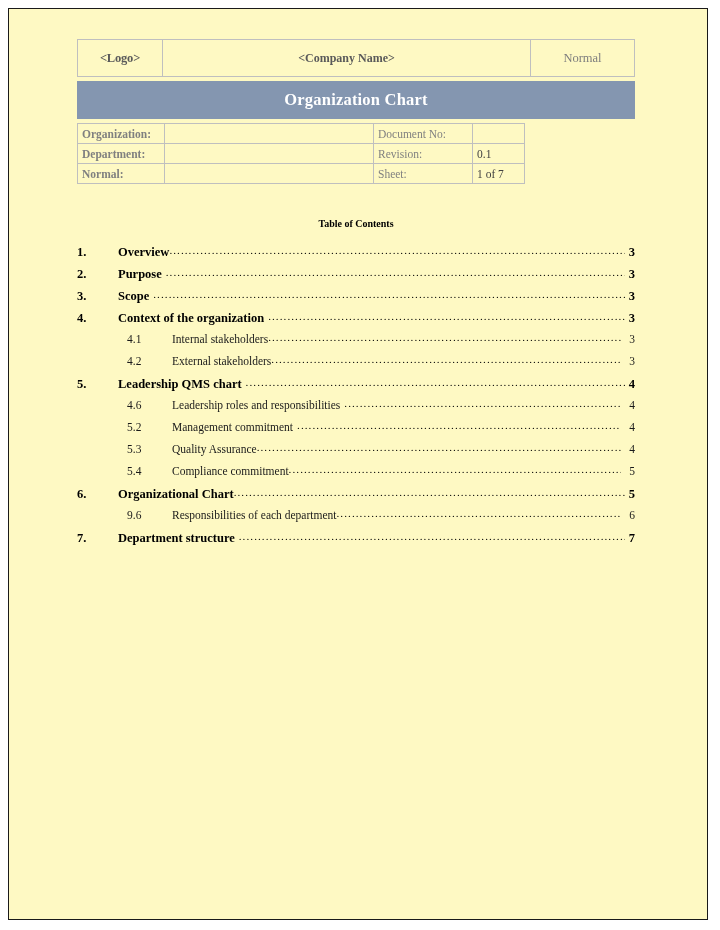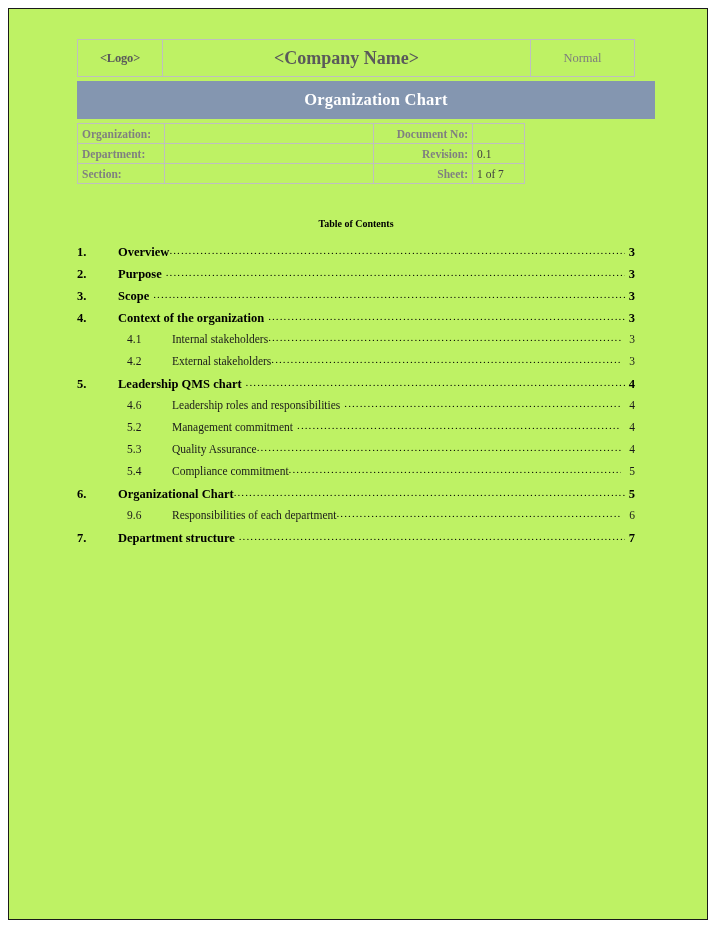--- a/index.html
+++ b/index.html
@@ -13,21 +13,21 @@
     font-family: "Liberation Serif", serif;
     overflow: hidden;
   }
 
   #page-frame {
     position: absolute;
     left: 8px;
     top: 8px;
     width: 700px;
     height: 912px;
-    background: #bef264;
+    background: #fef9c3;
     border: 1.5px solid #1a1a1a;
     box-sizing: border-box;
   }
 
   .doc-body {
     position: absolute;
     left: 68px;
     top: 30px;
     width: 558px;
   }
@@ -50,21 +50,21 @@
     text-align: center;
     font-weight: bold;
     font-size: 12.5px;
     color: #5a5a5a;
     letter-spacing: -0.2px;
   }
   .cell-company {
     height: 36px;
     text-align: center;
     font-weight: bold;
-    font-size: 18px;
+    font-size: 12px;
     color: #5a5a5a;
   }
   .cell-normal {
     width: 103px;
     height: 36px;
     text-align: center;
     font-size: 12.5px;
     color: #7d7d7d;
   }
 
@@ -74,21 +74,20 @@
     height: 38px;
     margin-top: 4px;
     background: #8496b0;
     color: #ffffff;
     font-weight: bold;
     font-size: 16.5px;
     display: flex;
     align-items: center;
     justify-content: center;
     letter-spacing: 0.2px;
-    padding-left: 20px;
   }
 
   
   table.meta {
     border-collapse: collapse;
     width: 448px;
     table-layout: fixed;
     margin-top: 4px;
   }
   table.meta td {
@@ -102,23 +101,22 @@
     width: 78px;
     font-weight: bold;
     color: #808080;
   }
   td.m-val {
     width: 200px;
     color: #404040;
   }
   td.m-label2 {
     width: 90px;
-    font-weight: bold;
+    font-weight: normal;
     color: #808080;
-    text-align: right;
   }
   td.m-val2 {
     color: #404040;
   }
 
   
   .toc-title {
     text-align: center;
     font-weight: bold;
     font-size: 10px;
@@ -212,21 +210,21 @@
         <td class="m-label2">Document No:</td>
         <td class="m-val2"></td>
       </tr>
       <tr>
         <td class="m-label">Department:</td>
         <td class="m-val"></td>
         <td class="m-label2">Revision:</td>
         <td class="m-val2">0.1</td>
       </tr>
       <tr>
-        <td class="m-label">Section:</td>
+        <td class="m-label">Normal:</td>
         <td class="m-val"></td>
         <td class="m-label2">Sheet:</td>
         <td class="m-val2">1 of 7</td>
       </tr>
     </tbody>
       </table>
 
     <div class="toc-title">Table of Contents</div>
 
     <div class="toc-list" id="toc-list">

